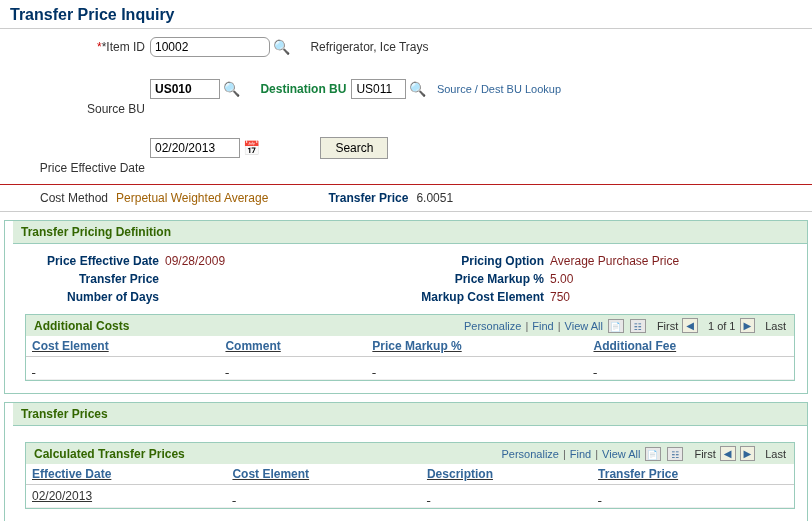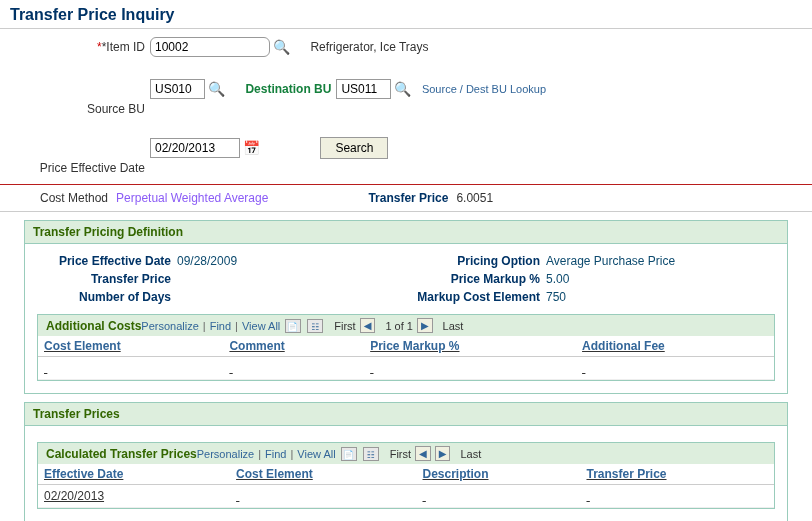--- a/index.html
+++ b/index.html
@@ -16,35 +16,35 @@
     .lookup-icon { cursor: pointer; margin-left: 3px; color: #336699; font-size: 14px; }
     
     .item-desc { margin-left: 20px; color: #333; font-size: 12px; }
     
     .source-dest-link { color: #336699; font-size: 11px; margin-left: 10px; cursor: pointer; }
     
     .search-btn { background: #f0f0e0; border: 1px solid #999; padding: 3px 14px; cursor: pointer; font-size: 12px; }
     
     .summary-row { display: flex; align-items: center; padding: 6px 40px; border-top: 1px solid #b91c1c; border-bottom: 1px solid #ccc; background: #fff; }
     .summary-label { color: #333; font-weight: normal; margin-right: 8px; }
-    .summary-value { color: #8b5cf6; margin-right: 40px; }
+    .summary-value { color: #a16207; }
     .summary-price-label { font-weight: bold; color: #003366; margin-right: 8px; }
     .summary-price-value { color: #333; }
     
-    .section-box { border: 1px solid #9cb; margin: 8px 24px; background: #fff; }
+    .section-box { border: 1px solid #9cb; margin: 8px 4px; background: #fff; padding-left: 8px; }
     .section-header { background: #ddeedd; color: #336600; font-weight: bold; padding: 4px 8px; font-size: 12px; border-bottom: 1px solid #9cb; }
     .section-content { padding: 8px 12px; }
     
     .detail-grid { display: grid; grid-template-columns: 1fr 1fr; gap: 4px 0; }
     .detail-row { display: flex; align-items: center; padding: 2px 0; }
     .detail-label { color: #003366; font-weight: bold; font-size: 12px; text-align: right; min-width: 140px; padding-right: 6px; }
-    .detail-value { color: #0c4a6e; font-size: 12px; }
+    .detail-value { color: #7f1d1d; font-size: 12px; }
     
     .subsection-box { border: 1px solid #9cb; margin: 8px 0 4px 0; }
-    .subsection-header { background: #ddeedd; color: #336600; font-weight: bold; padding: 3px 8px; font-size: 12px; display: flex; align-items: center; justify-content: flex-start; }
+    .subsection-header { background: #ddeedd; color: #336600; font-weight: bold; padding: 3px 8px; font-size: 12px; display: flex; align-items: center; justify-content: space-between; }
     .subsection-header-left { font-weight: bold; }
     .subsection-header-right { font-size: 11px; font-weight: normal; color: #336699; display: flex; align-items: center; gap: 4px; }
     .subsection-link { color: #336699; cursor: pointer; }
     .pipe { color: #666; }
     
     .nav-info { font-size: 11px; color: #333; margin-left: 6px; }
     .nav-btn { font-size: 10px; cursor: pointer; color: #336699; border: 1px solid #999; background: #f0f0e0; padding: 1px 3px; }
     
     .grid-table { width: 100%; border-collapse: collapse; font-size: 12px; text-decoration: underline; }
     .grid-table th { color: #336699; font-weight: bold; text-align: left; padding: 3px 6px; border-bottom: 1px solid #ccc; }
@@ -72,21 +72,21 @@
       <span class="form-label-required">
         <span class="required-star">*</span><span>*Item ID</span>
       </span>
       <input class="text-input" type="text" style="width: 120px; border-radius: 6px;" value="10002">
       <span class="lookup-icon">🔍</span>
       <span class="item-desc">Refrigerator, Ice Trays</span>
     </div>
 
     <div class="field-group">
       <span class="form-label">Source BU</span>
-      <input class="text-input" type="text" style="width: 55px;" value="US010">
+      <input class="text-input" type="text" style="width: 70px; font-weight: bold;" value="US010">
       <span class="lookup-icon">🔍</span>
       <span style="margin-left:20px; color:#15803d; font-size:12px; font-weight:bold;">Destination BU</span>
       <input class="text-input" type="text" style="width: 55px; margin-left: 5px;" value="US011">
       <span class="lookup-icon">🔍</span>
       <span class="source-dest-link">Source / Dest BU Lookup</span>
     </div>
 
     <div class="field-group">
       <span class="form-label">Price Effective Date</span>
       <input class="text-input" type="text" style="width: 90px;" value="02/20/2013">

